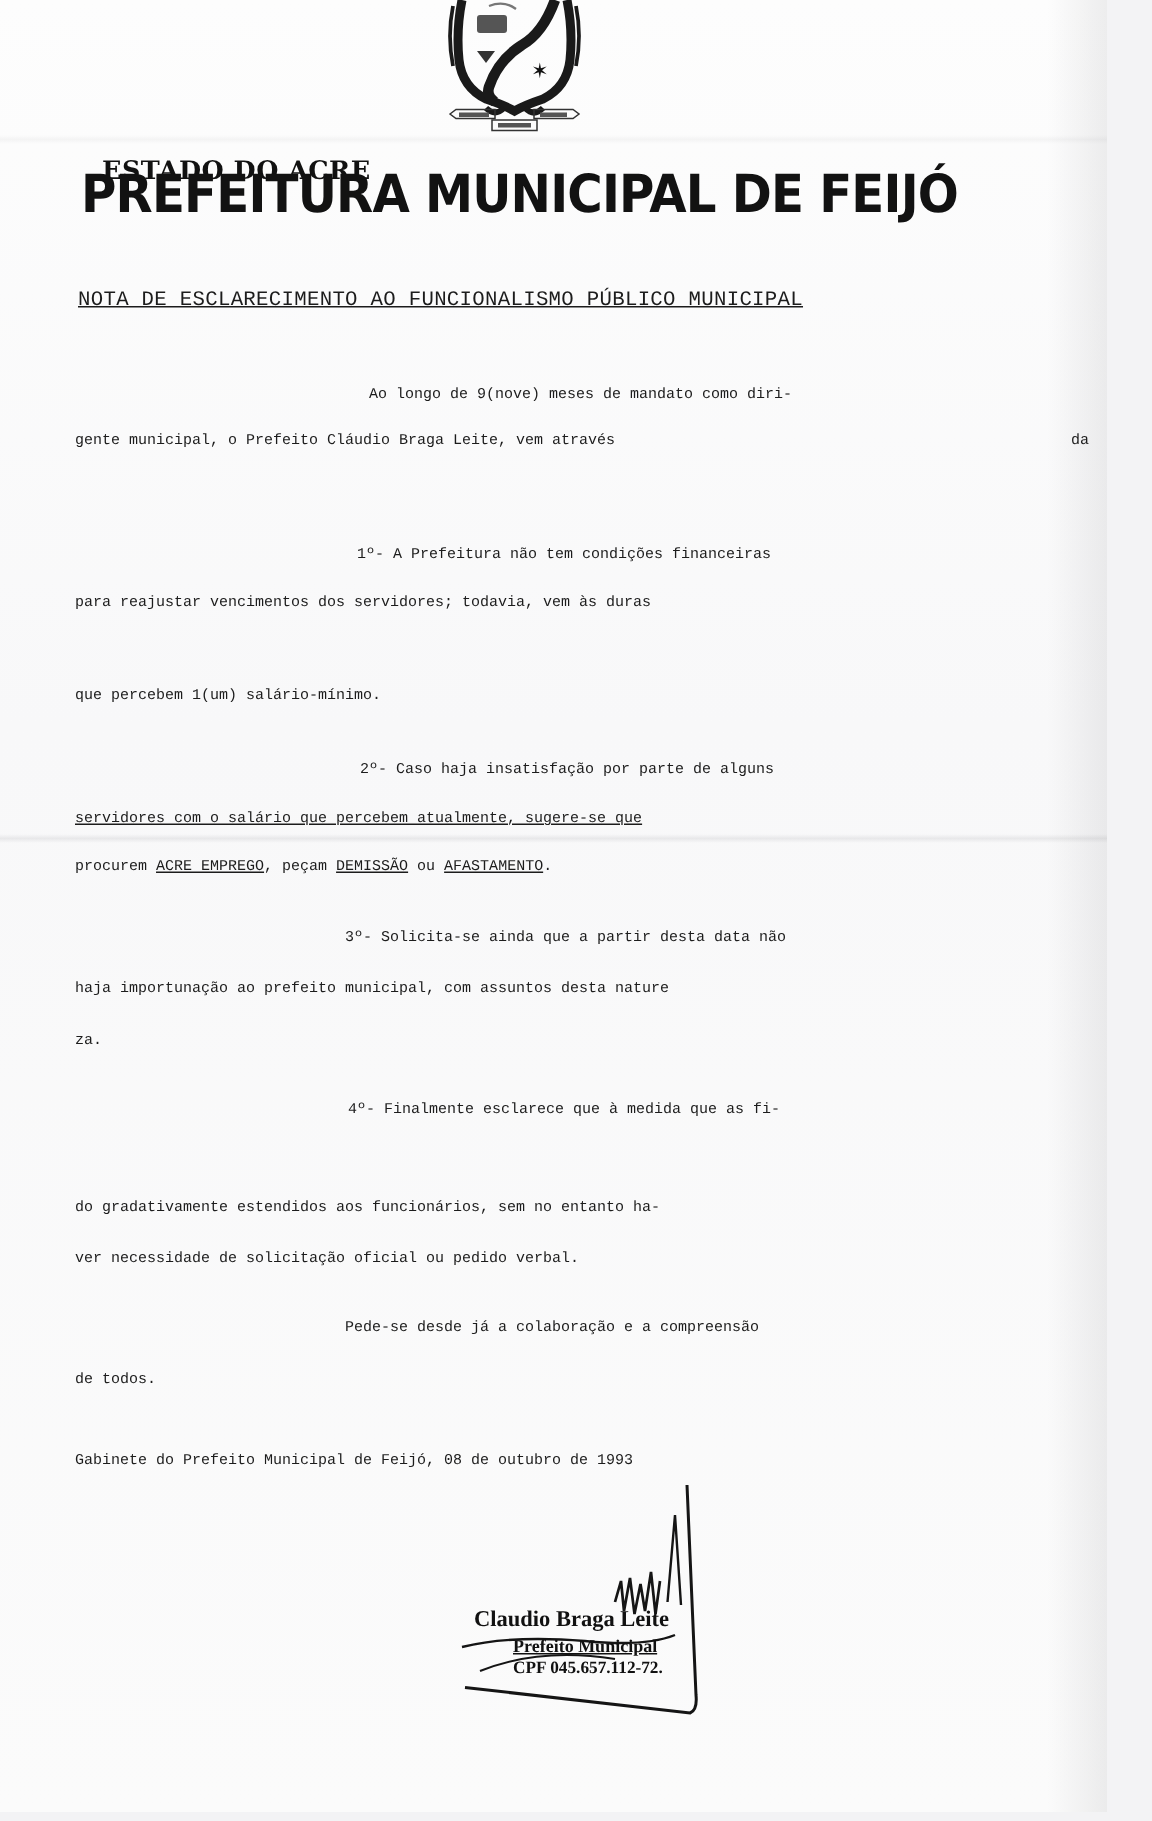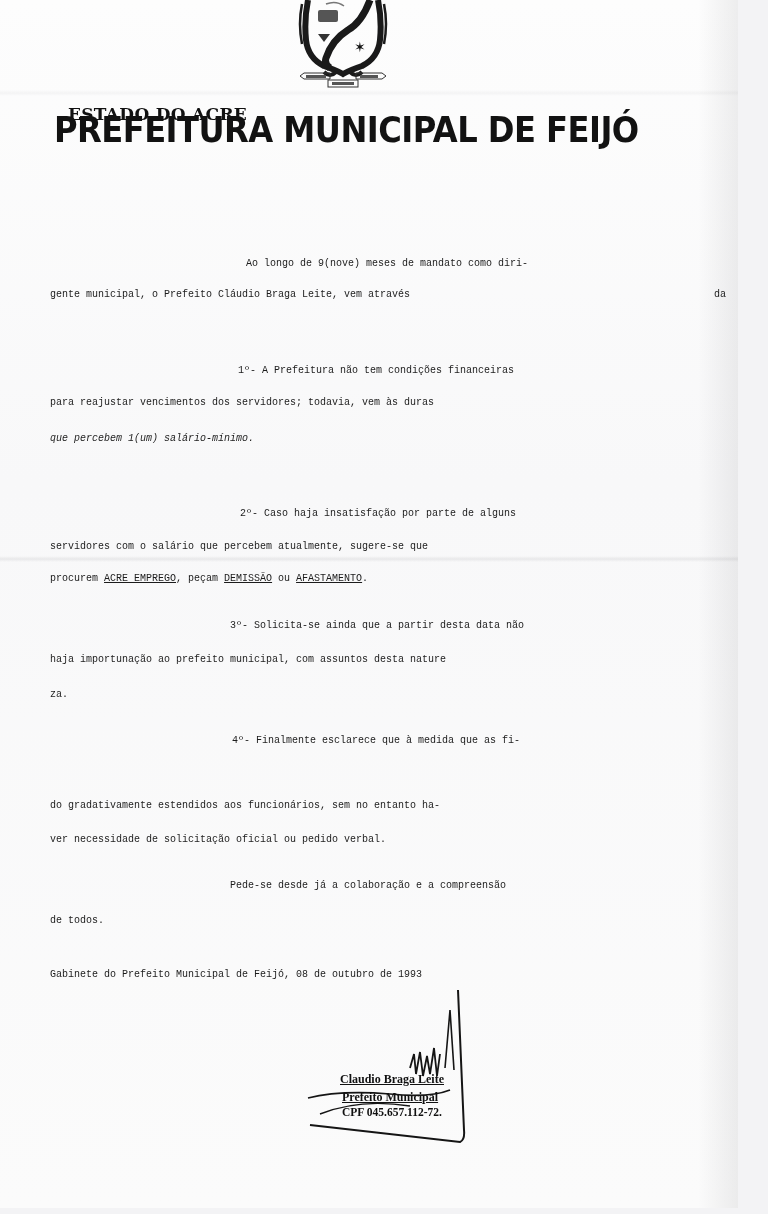--- a/index.html
+++ b/index.html
@@ -121,31 +121,32 @@
     <path d="M60 73 h26 l4 3 l-4 3 h-26 z" fill="none" stroke="#333" stroke-width="1"></path>
     <rect x="32" y="80" width="30" height="7" fill="none" stroke="#333" stroke-width="1"></rect>
     <rect x="10" y="75" width="20" height="3" fill="#555"></rect>
     <rect x="64" y="75" width="18" height="3" fill="#555"></rect>
     <rect x="36" y="82" width="22" height="3" fill="#555"></rect>
   </svg>
 
   <div class="state">ESTADO DO ACRE</div>
   <div class="city">PREFEITURA MUNICIPAL DE FEIJÓ</div>
 
+  <div class="typed title">NOTA DE ESCLARECIMENTO AO FUNCIONALISMO PÚBLICO MUNICIPAL</div>
 
   <div class="typed line" style="left:246px; top:258px;">Ao longo de 9(nove) meses de mandato como diri-</div>
   <div class="typed line" style="left:50px; top:289px;">gente municipal, o Prefeito Cláudio Braga Leite, vem através</div>
   <div class="typed line" style="left:714px; top:289px;">da</div>
 
   <div class="typed line" style="left:238px; top:365px;">1º- A Prefeitura não tem condições financeiras</div>
   <div class="typed line" style="left:50px; top:397px;">para reajustar vencimentos dos servidores; todavia, vem às duras</div>
-  <div class="typed line" style="left:50px; top:433px;font-style:italic;">que percebem 1(um) salário-mínimo.</div>
+  <div class="typed line" style="left:50px; top:459px;">que percebem 1(um) salário-mínimo.</div>
 
   <div class="typed line" style="left:240px; top:508px;">2º- Caso haja insatisfação por parte de alguns</div>
-  <div class="typed line" style="left:50px; top:541px;">servidores com o salário que percebem atualmente, sugere-se que</div>
+  <div class="typed line" style="left:50px; top:541px;text-decoration:underline;">servidores com o salário que percebem atualmente, sugere-se que</div>
   <div class="typed line" style="left:50px; top:573px;"><span>procurem </span><span class="u">ACRE EMPREGO</span><span>, peçam </span><span class="u">DEMISSÃO</span><span> ou </span><span class="u">AFASTAMENTO</span><span>.</span></div>
 
   <div class="typed line" style="left:230px; top:620px;">3º- Solicita-se ainda que a partir desta data não</div>
   <div class="typed line" style="left:50px; top:654px;">haja importunação ao prefeito municipal, com assuntos desta nature</div>
   <div class="typed line" style="left:50px; top:689px;">za.</div>
 
   <div class="typed line" style="left:232px; top:735px;">4º- Finalmente esclarece que à medida que as fi-</div>
   <div class="typed line" style="left:50px; top:834px;">ver necessidade de solicitação oficial ou pedido verbal.</div>
   <div class="typed line" style="left:50px; top:800px;">do gradativamente estendidos aos funcionários, sem no entanto ha-</div>
 
@@ -155,18 +156,18 @@
   <div class="typed line" style="left:50px; top:969px;">Gabinete do Prefeito Municipal de Feijó, 08 de outubro de 1993</div>
 
   <div class="sigwrap">
     <svg width="190" height="160" viewBox="0 0 190 160" style="position:absolute;left:0;top:0;">
       <path d="M10 135 L160 152 Q165 150 164 140 L158 0" fill="none" stroke="#151515" stroke-width="2"></path>
       <path d="M8 108 Q40 100 90 104 Q130 108 150 100" fill="none" stroke="#151515" stroke-width="1.6"></path>
       <path d="M20 124 Q60 108 110 116" fill="none" stroke="#151515" stroke-width="1.4"></path>
       <path d="M110 78 l4 -14 l2 20 l4 -22 l3 24 l4 -20 l3 18 l4 -26 l3 28 l3 -22" fill="none" stroke="#151515" stroke-width="1.8"></path>
       <path d="M145 78 L150 20 L154 80" fill="none" stroke="#151515" stroke-width="1.6"></path>
     </svg>
-    <div class="sigtext" style="left:40px; top:82px; font-size:12px; text-decoration:underline;">Claudio Braga Leite</div>
+    <div class="sigtext" style="left:16px; top:82px; font-size:15px; ">Claudio Braga Leite</div>
     <div class="sigtext" style="left:42px; top:100px; font-size:12px; text-decoration:underline;">Prefeito Municipal</div>
     <div class="sigtext" style="left:42px; top:116px; font-size:11.5px;">CPF 045.657.112-72.</div>
   </div>
 
 </div>
 
 </body></html>

